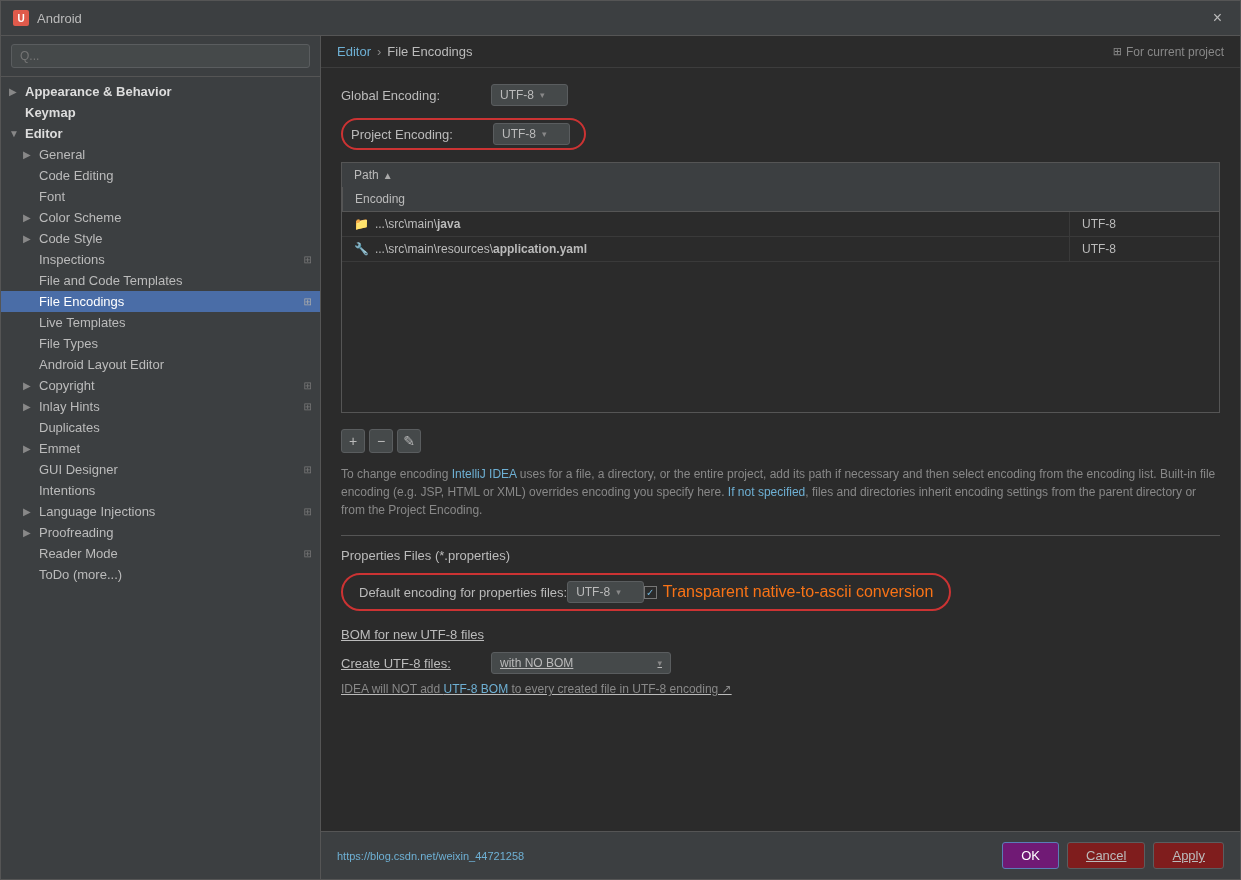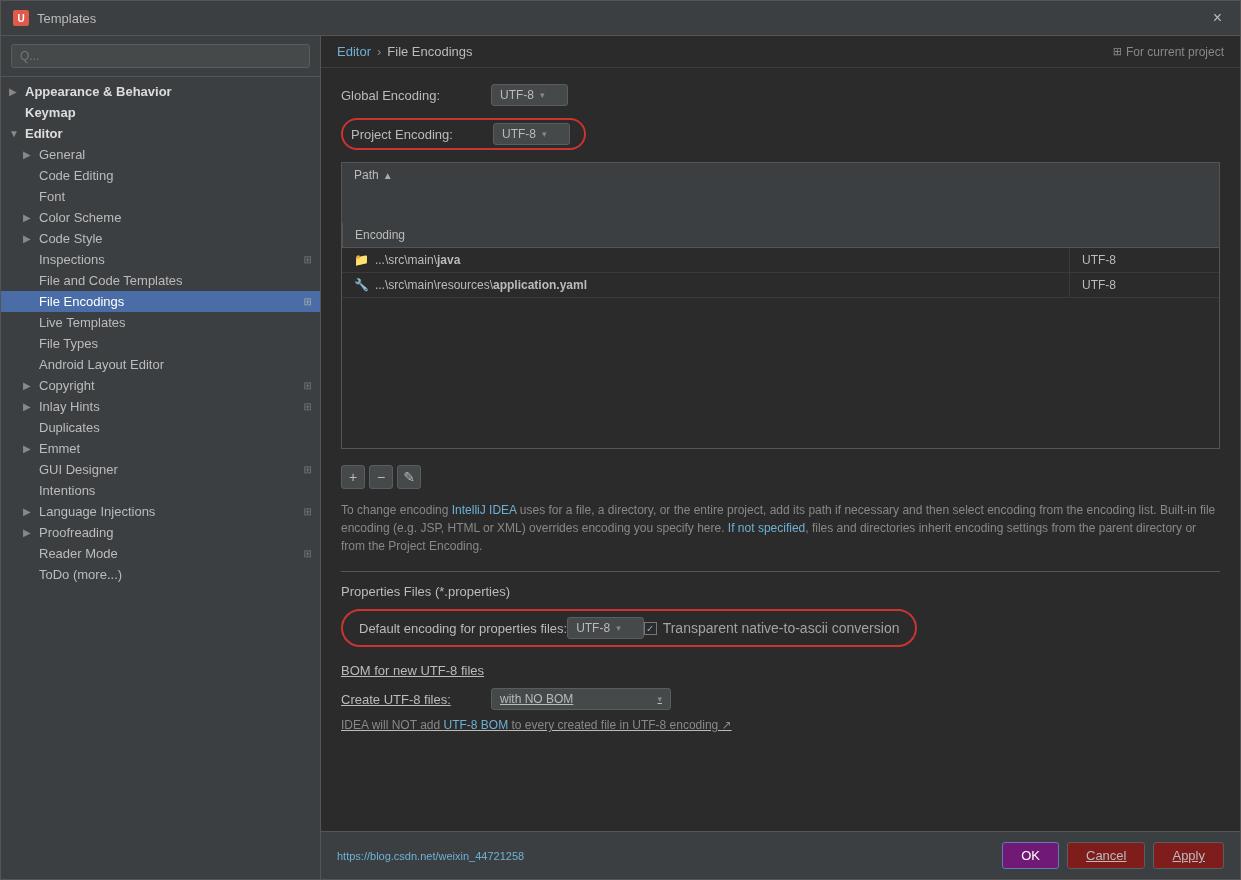--- a/index.html
+++ b/index.html
@@ -45,39 +45,39 @@
 
     .form-row { display: flex; align-items: center; gap: 10px; margin-bottom: 12px; }
     .form-label { color: #bbbbbb; font-size: 13px; min-width: 140px; }
     .dropdown { background: #45494a; border: 1px solid #5a5d5f; color: #bbbbbb; padding: 3px 22px 3px 8px; border-radius: 3px; font-size: 12px; cursor: pointer; position: relative; display: inline-flex; align-items: center; gap: 6px; }
     .dropdown-arrow { font-size: 9px; color: #888; }
 
     .table-container { border: 1px solid #555; background: #2b2b2b; margin-bottom: 12px; }
     .table-header { display: flex; background: #3c3f41; border-bottom: 1px solid #555; flex-direction: column; }
     .th { padding: 5px 12px; color: #bbbbbb; font-size: 12px; font-weight: normal; }
     .th.path-col { flex: 1; display: flex; align-items: center; gap: 4px; }
-    .th.enc-col { width: 124px; border-left: 1px solid #555; margin-top: 36px; }
+    .th.enc-col { width: 124px; border-left: 1px solid #555; }
     .table-body { min-height: 200px; }
     .table-row { display: flex; border-bottom: 1px solid #3a3a3a; }
     .td { padding: 5px 12px; font-size: 12px; color: #bbbbbb; }
     .td.path-col { flex: 1; display: flex; align-items: center; gap: 6px; }
     .td.enc-col { width: 150px; border-left: 1px solid #3a3a3a; }
     .folder-icon { color: #6d9fd5; font-size: 12px; }
     .file-icon { color: #6a9153; font-size: 12px; }
     .path-text { color: #bbbbbb; }
 
     .toolbar-row { display: flex; align-items: center; gap: 4px; padding: 4px 0; margin-bottom: 8px; }
     .toolbar-btn { background: #45494a; border: 1px solid #5a5d5f; color: #bbbbbb; width: 24px; height: 24px; border-radius: 3px; cursor: pointer; display: flex; align-items: center; justify-content: center; font-size: 14px; }
 
     .info-text { font-size: 12px; color: #888; line-height: 1.5; margin-bottom: 16px; }
     .info-text .link { color: #6eb0d4; }
 
     .section-title { color: #bbbbbb; font-size: 13px; margin-bottom: 10px; font-weight: normal; }
     .section-divider { border: none; border-top: 1px solid #555; margin: 12px 0; }
-    .checkbox-label { display: flex; align-items: center; gap: 6px; color: #a3a3a3; font-size: 14px; }
+    .checkbox-label { display: flex; align-items: center; gap: 6px; color: #f97316; font-size: 16px; }
     .checkbox { width: 13px; height: 13px; border: 1px solid #777; background: #2b2b2b; display: inline-flex; align-items: center; justify-content: center; }
     .checkbox.checked::after { content: '✓'; font-size: 10px; color: #6eb0d4; }
 
     .bom-section { margin-bottom: 12px; text-decoration: underline; }
     .bom-row { display: flex; align-items: center; gap: 10px; margin-bottom: 8px; }
     .bom-dropdown { background: #45494a; border: 1px solid #5a5d5f; color: #bbbbbb; padding: 3px 8px; border-radius: 3px; font-size: 12px; min-width: 180px; display: inline-flex; align-items: center; justify-content: space-between; gap: 8px; }
     .idea-note { font-size: 12px; color: #888; }
     .idea-note .link { color: #6eb0d4; cursor: pointer; }
 
     
@@ -93,21 +93,21 @@
     .sidebar { position: relative; }
   </style>
 </head>
 <body>
 
 <div class="window">
 
   <div class="title-bar">
     <div class="title-bar-left">
       <div class="title-bar-icon">U</div>
-      <span class="title-bar-text">Templates</span>
+      <span class="title-bar-text">Android</span>
     </div>
     <div class="title-bar-close">×</div>
   </div>
 
   <div class="content">
 
     <div class="sidebar">
       <div class="search-box">
         <input class="search-input" type="text" placeholder="Q..." style="">
       </div>

